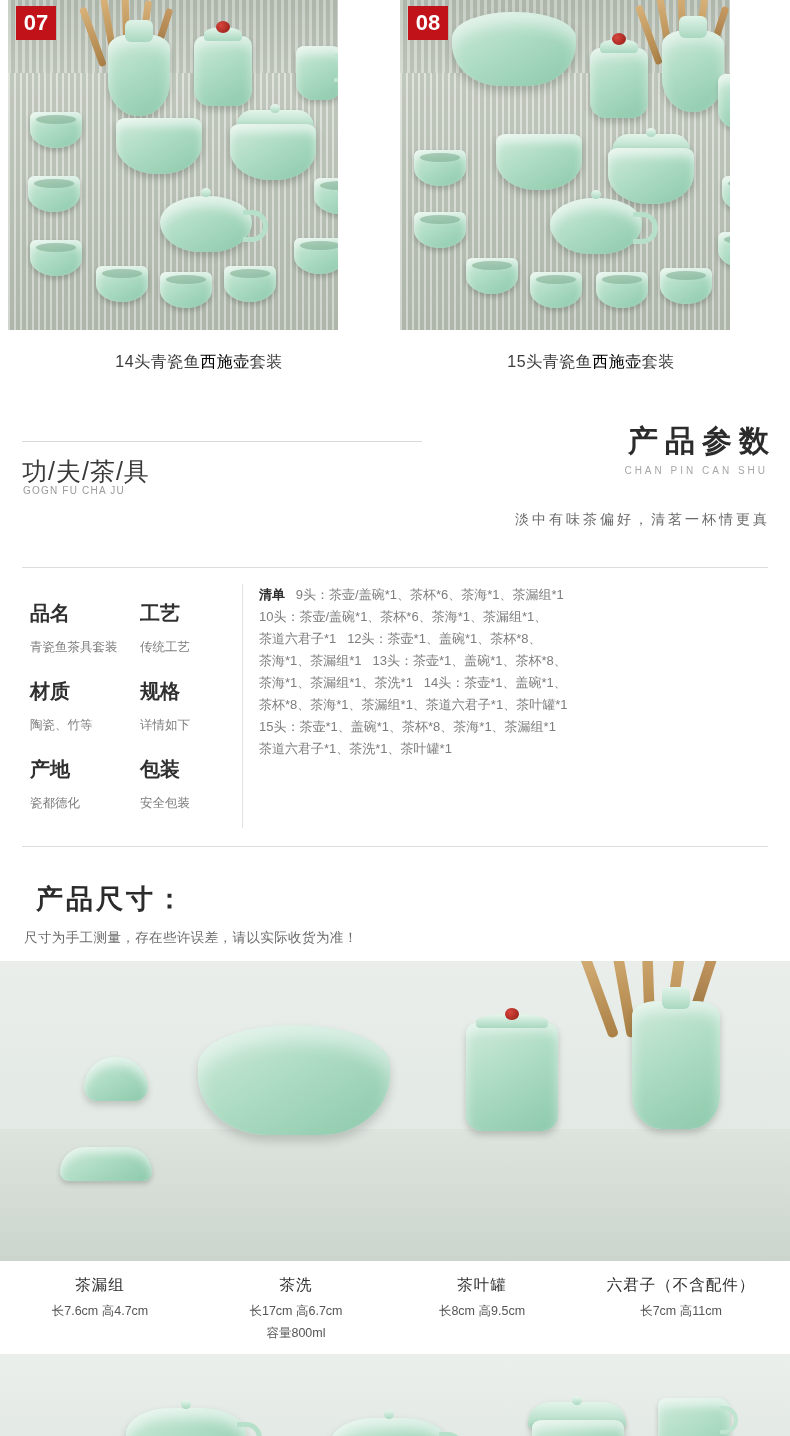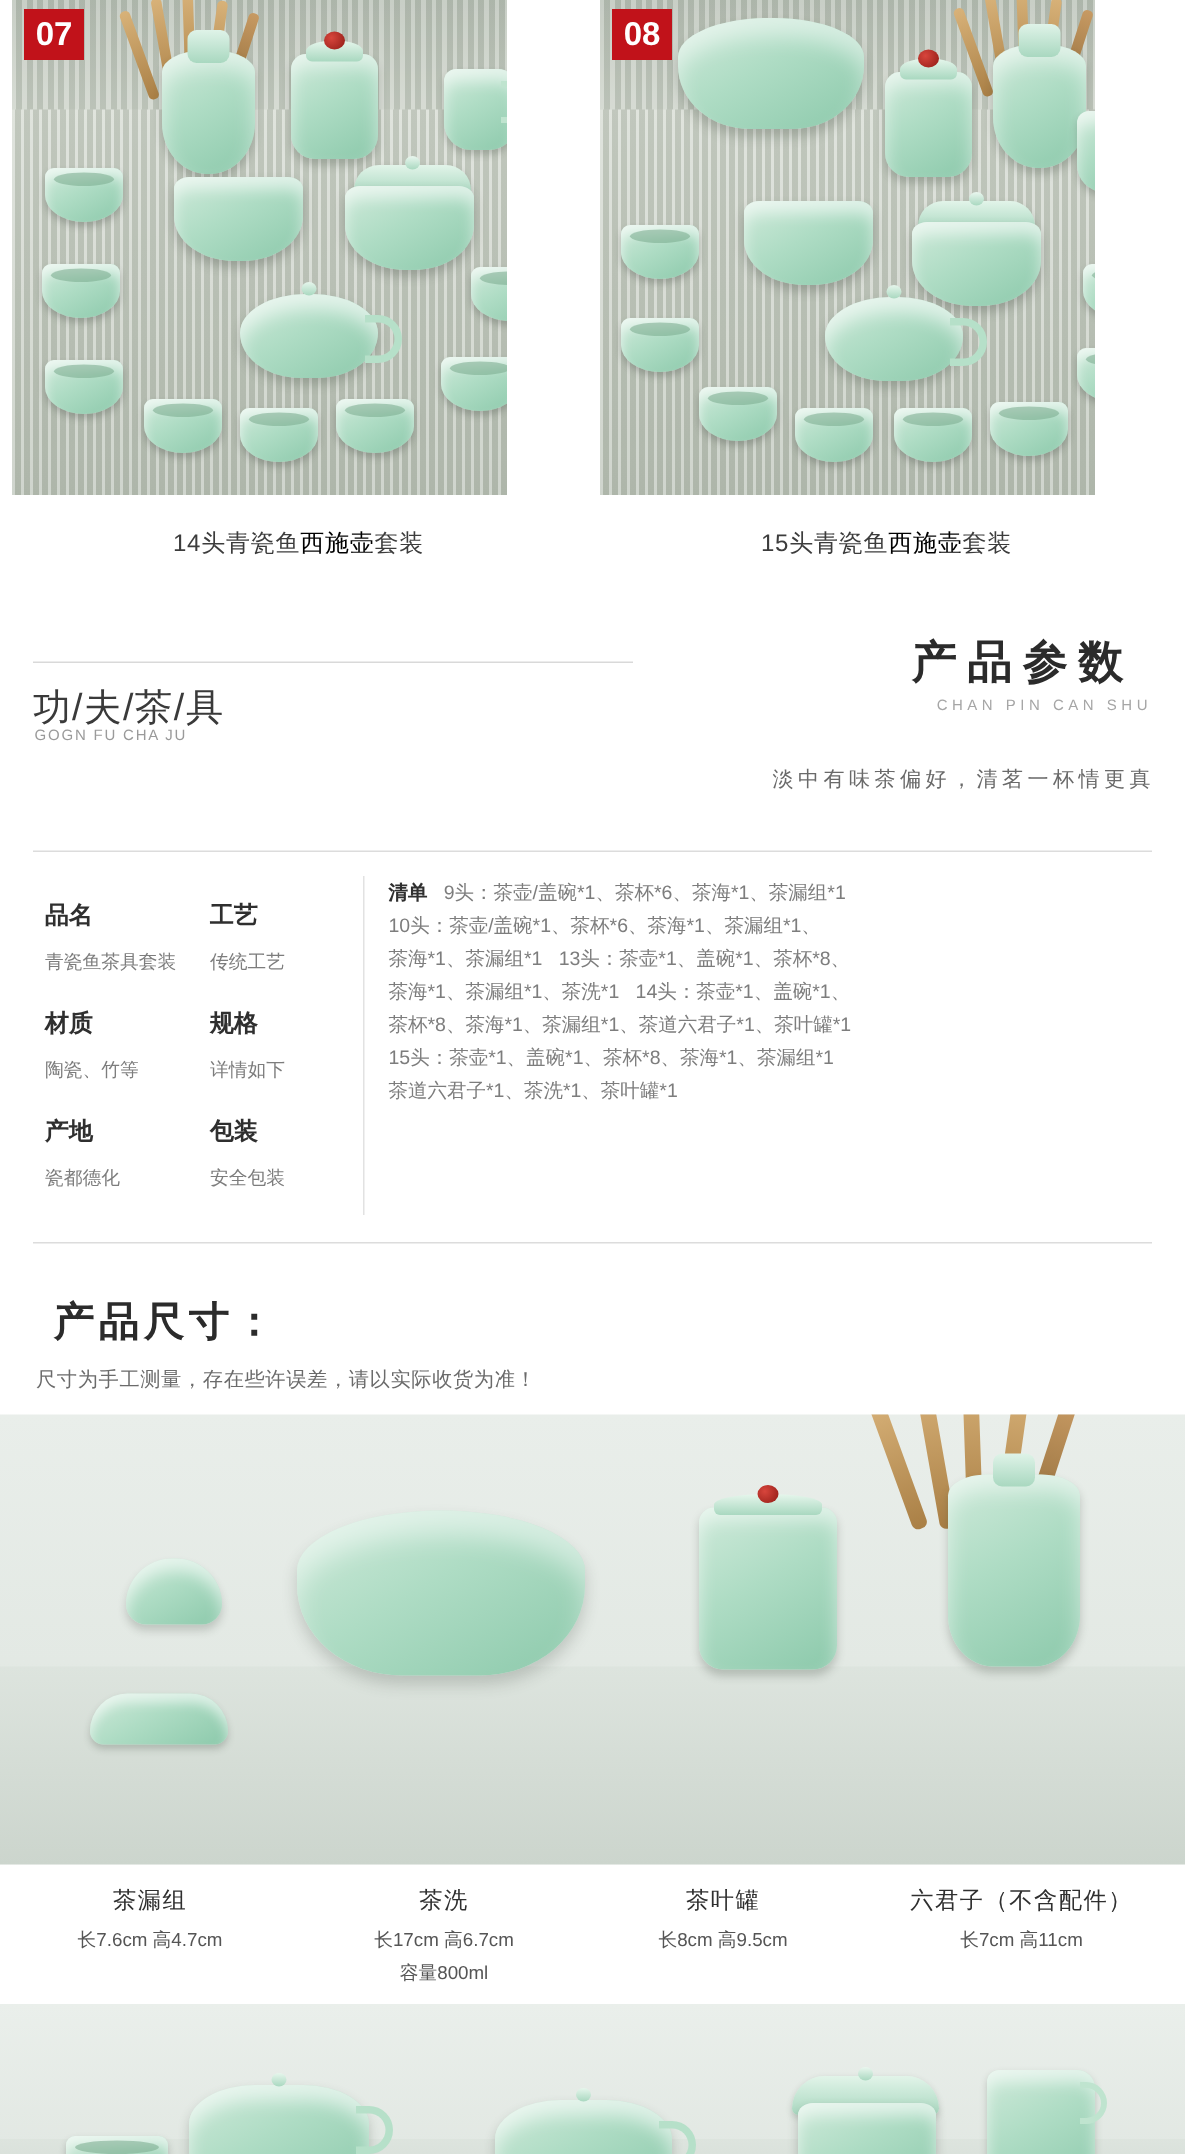--- a/index.html
+++ b/index.html
@@ -148,21 +148,21 @@
   .rule { position:absolute; left:22px; top:62px; width: 400px; height:1px; background:#d9d9d9; }
   .gf-title {
     position:absolute; left:22px; top:76px;
     font-size: 25px; color:#3a3a3a; letter-spacing: 1px;
   }
   .gf-sub {
     position:absolute; left:23px; top:106px;
     font-size: 10px; color:#9a9a9a; letter-spacing: 1.2px;
   }
   .pp-title {
-    position:absolute; right:34px; top:42px;
+    position:absolute; right:14px; top:42px;
     font-size: 30px; color:#2b2b2b; letter-spacing: 7px; font-weight:bold;
   }
   .pp-sub {
     position:absolute; right:22px; top:86px;
     font-size: 10px; color:#a6a6a6; letter-spacing: 3px;
   }
   .pp-poem {
     position:absolute; right:20px; top:132px;
     font-size: 14px; color:#6a6a6a; letter-spacing: 3px;
   }
@@ -171,21 +171,21 @@
   .spec {
     margin: 18px 22px 0 22px;
     border-top: 1px solid #dcdcdc;
     border-bottom: 1px solid #dcdcdc;
     padding: 16px 0 18px;
     display: flex;
     gap: 0;
   }
   .spec-col { width: 130px; padding-left: 8px; }
   .spec-col.short { width: 110px; }
-  .spec-col dt { font-size: 16px; color:#2f2f2f; font-weight:bold; margin: 0 0 12px 0; }
+  .spec-col dt { font-size: 20px; color:#2f2f2f; font-weight:bold; margin: 0 0 12px 0; }
   .spec-col dd { font-size: 12.5px; color:#7d7d7d; margin: 0 0 22px 0; }
   .spec-col dd:last-child { margin-bottom: 0; }
   .spec-list { flex: 1; border-left: 1px solid #e2e2e2; padding-left: 16px; }
   .spec-list .ln { font-size: 13px; color:#7d7d7d; line-height: 22px; }
   .spec-list .k { color:#2f2f2f; font-weight:bold; }
 
   
   .size-head { margin: 34px 0 0 24px; }
   .size-head h2 { margin:12px; font-size: 27px; color:#2b2b2b; letter-spacing: 3px; font-weight:bold; }
   .size-head p { margin: 10px 0 0; font-size: 13.5px; color:#6b6b6b; letter-spacing:.4px; }
@@ -321,20 +321,24 @@
       <dd>安全包装</dd>
     </dl>
 
     <div class="spec-list">
       <div class="ln">
         <span class="k">清单</span>
         &nbsp;&nbsp;<span>9头：茶壶/盖碗*1、茶杯*6、茶海*1、茶漏组*1</span>
       </div>
       <div class="ln">10头：茶壶/盖碗*1、茶杯*6、茶海*1、茶漏组*1、</div>
       <div class="ln">
+        <span>茶道六君子*1</span>
+        &nbsp;&nbsp;<span>12头：茶壶*1、盖碗*1、茶杯*8、</span>
+      </div>
+      <div class="ln">
         <span>茶海*1、茶漏组*1</span>
         &nbsp;&nbsp;<span>13头：茶壶*1、盖碗*1、茶杯*8、</span>
       </div>
       <div class="ln">
         <span>茶海*1、茶漏组*1、茶洗*1</span>
         &nbsp;&nbsp;<span>14头：茶壶*1、盖碗*1、</span>
       </div>
       <div class="ln">茶杯*8、茶海*1、茶漏组*1、茶道六君子*1、茶叶罐*1</div>
       <div class="ln">15头：茶壶*1、盖碗*1、茶杯*8、茶海*1、茶漏组*1</div>
       <div class="ln">茶道六君子*1、茶洗*1、茶叶罐*1</div>

